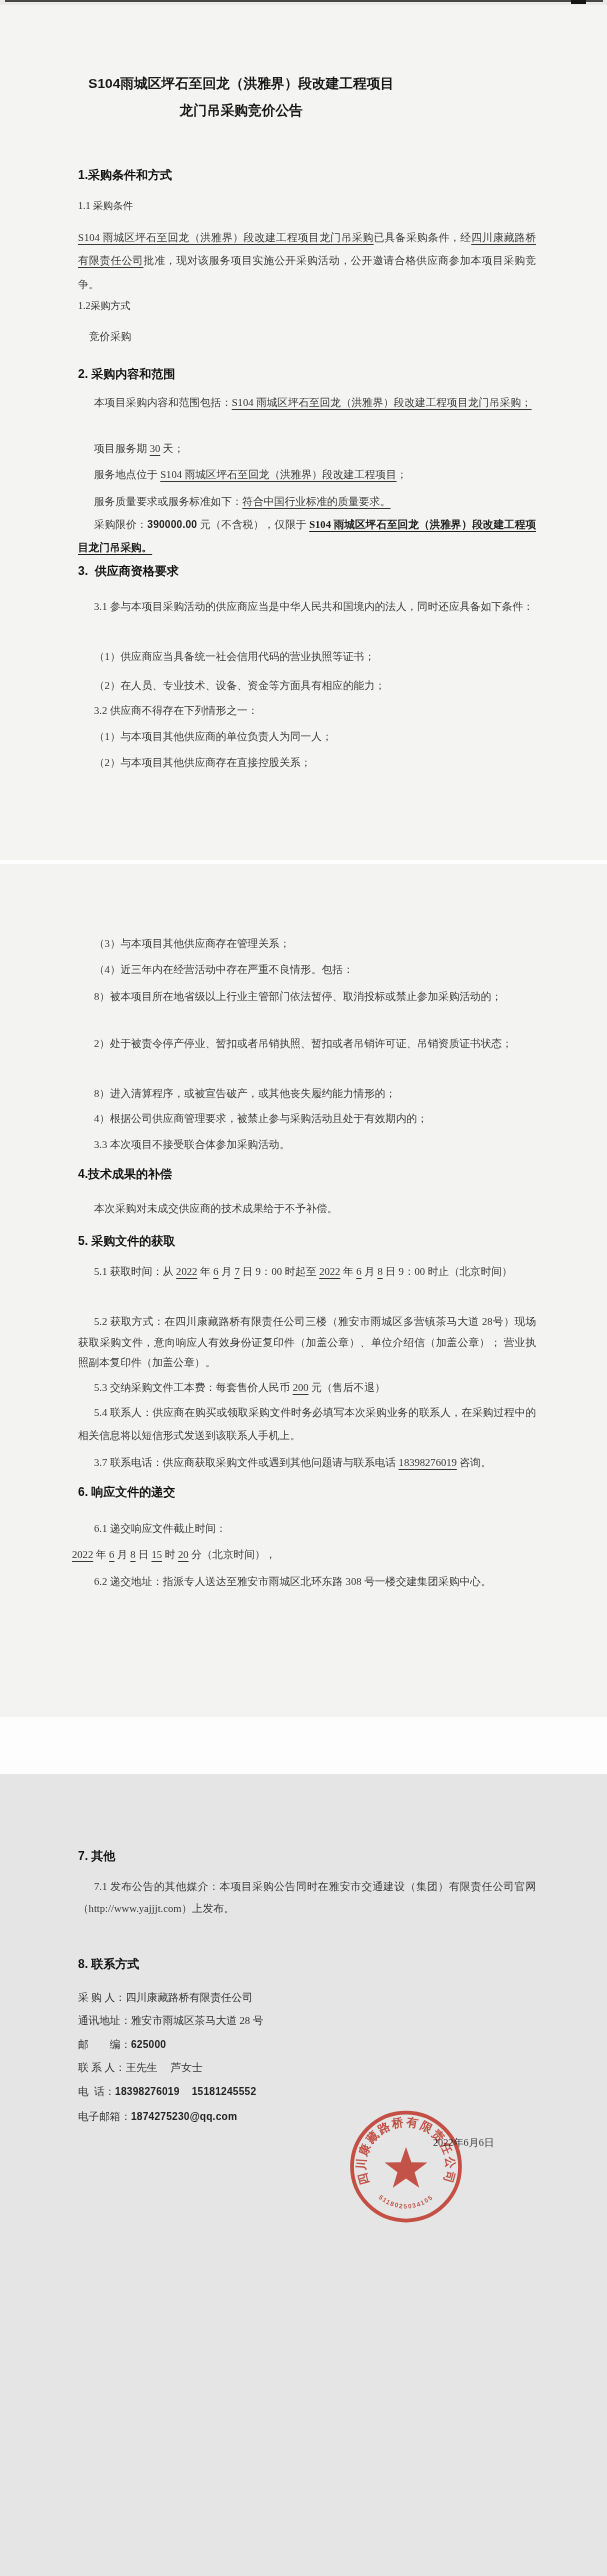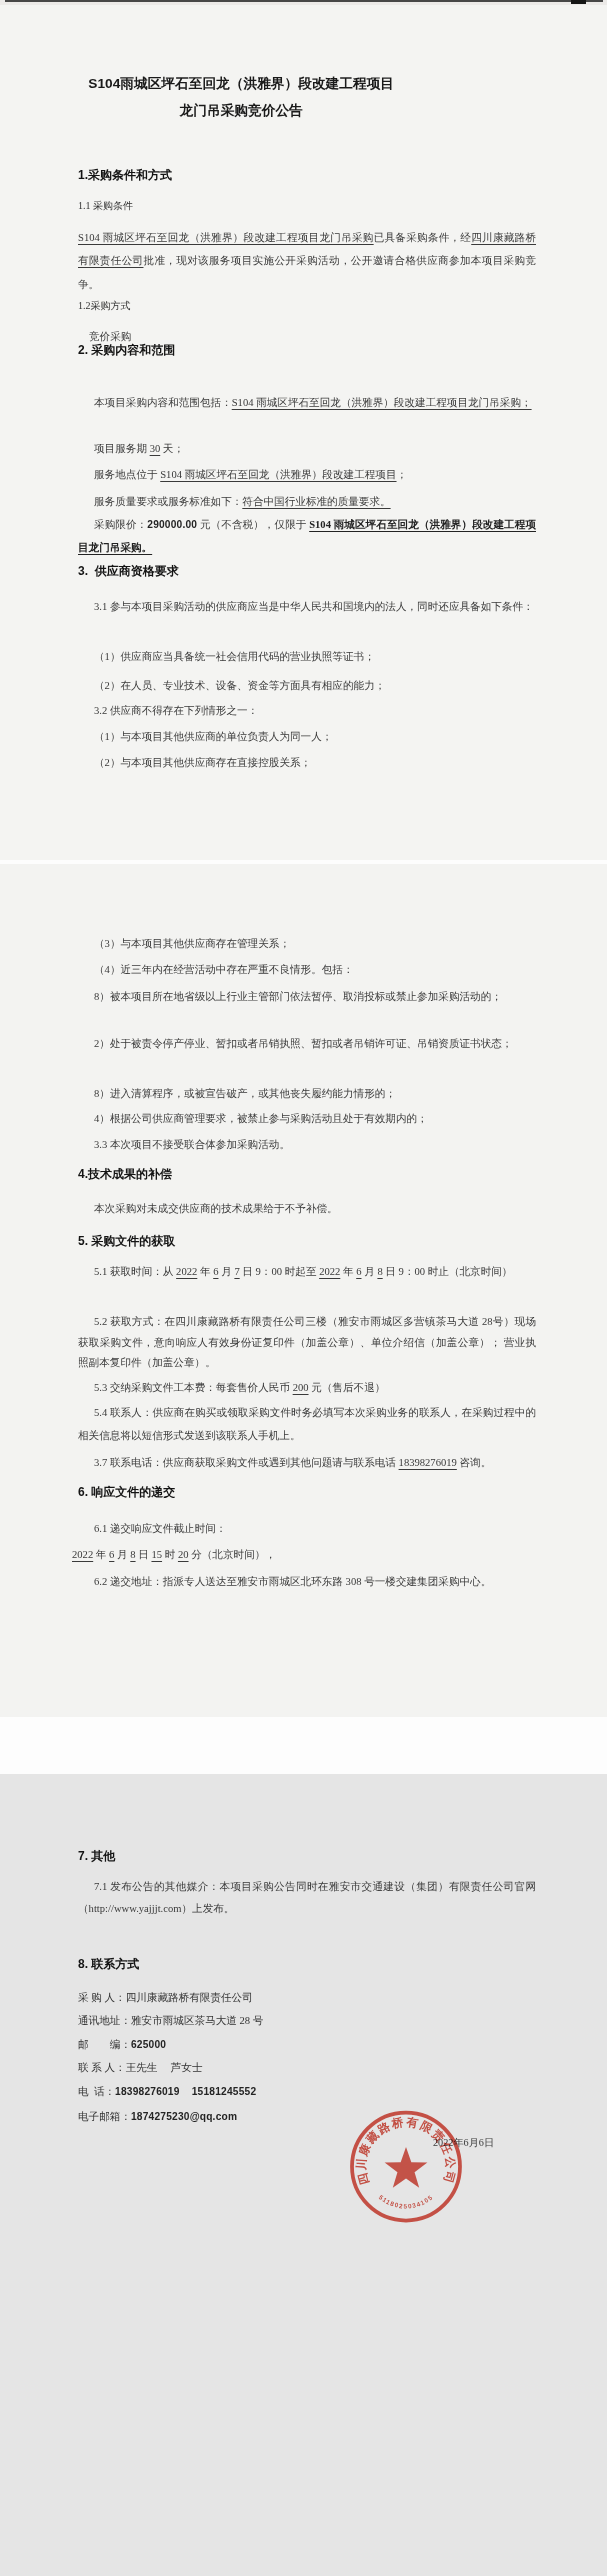--- a/index.html
+++ b/index.html
@@ -50,31 +50,31 @@
     </div>
 
     <div class="hd" style="top:161px">1.采购条件和方式</div>
     <div class="sub" style="top:193px">1.1 采购条件</div>
 
     <div class="p" style="top:221px"><span class="u">S104 雨城区坪石至回龙（洪雅界）段改建工程项目龙门吊采购</span><span>已具备采购条件，经</span><span class="u">四川康藏路桥有限责任公司</span><span>批准，现对该服务项目实施公开采购活动，公开邀请合格供应商参加本项目采购竞争。</span></div>
 
     <div class="sub" style="top:293px">1.2采购方式</div>
     <div class="p single" style="top:320px;left:89px">竞价采购</div>
 
-    <div class="hd" style="top:336px">2. 采购内容和范围</div>
+    <div class="hd" style="top:360px">2. 采购内容和范围</div>
 
     <div class="p ind" style="top:386px"><span>本项目采购内容和范围包括：</span><span class="u">S104 雨城区坪石至回龙（洪雅界）段改建工程项目龙门吊采购；</span></div>
 
     <div class="p ind single" style="top:432px"><span>项目服务期 </span><span class="u">30</span><span> 天；</span></div>
 
     <div class="p ind single" style="top:458px"><span>服务地点位于 </span><span class="u">S104 雨城区坪石至回龙（洪雅界）段改建工程项目</span><span>；</span></div>
 
     <div class="p ind single" style="top:485px"><span>服务质量要求或服务标准如下：</span><span class="u">符合中国行业标准的质量要求。</span></div>
 
-    <div class="p ind" style="top:508px"><span>采购限价：</span><span class="num">290000.00</span><span> 元（不含税），仅限于 </span><span class="bu">S104 雨城区坪石至回龙（洪雅界）段改建工程项目龙门吊采购。</span></div>
+    <div class="p ind" style="top:508px"><span>采购限价：</span><span class="num">390000.00</span><span> 元（不含税），仅限于 </span><span class="bu">S104 雨城区坪石至回龙（洪雅界）段改建工程项目龙门吊采购。</span></div>
 
     <div class="hd" style="top:557px">3.  供应商资格要求</div>
 
     <div class="p ind" style="top:591px;line-height:22px">3.1 参与本项目采购活动的供应商应当是中华人民共和国境内的法人，同时还应具备如下条件：</div>
     <div class="p ind single" style="top:640px">（1）供应商应当具备统一社会信用代码的营业执照等证书；</div>
     <div class="p ind single" style="top:669px">（2）在人员、专业技术、设备、资金等方面具有相应的能力；</div>
     <div class="p ind single" style="top:694px">3.2 供应商不得存在下列情形之一：</div>
     <div class="p ind single" style="top:720px">（1）与本项目其他供应商的单位负责人为同一人；</div>
     <div class="p ind single" style="top:746px">（2）与本项目其他供应商存在直接控股关系；</div>
   </div>

